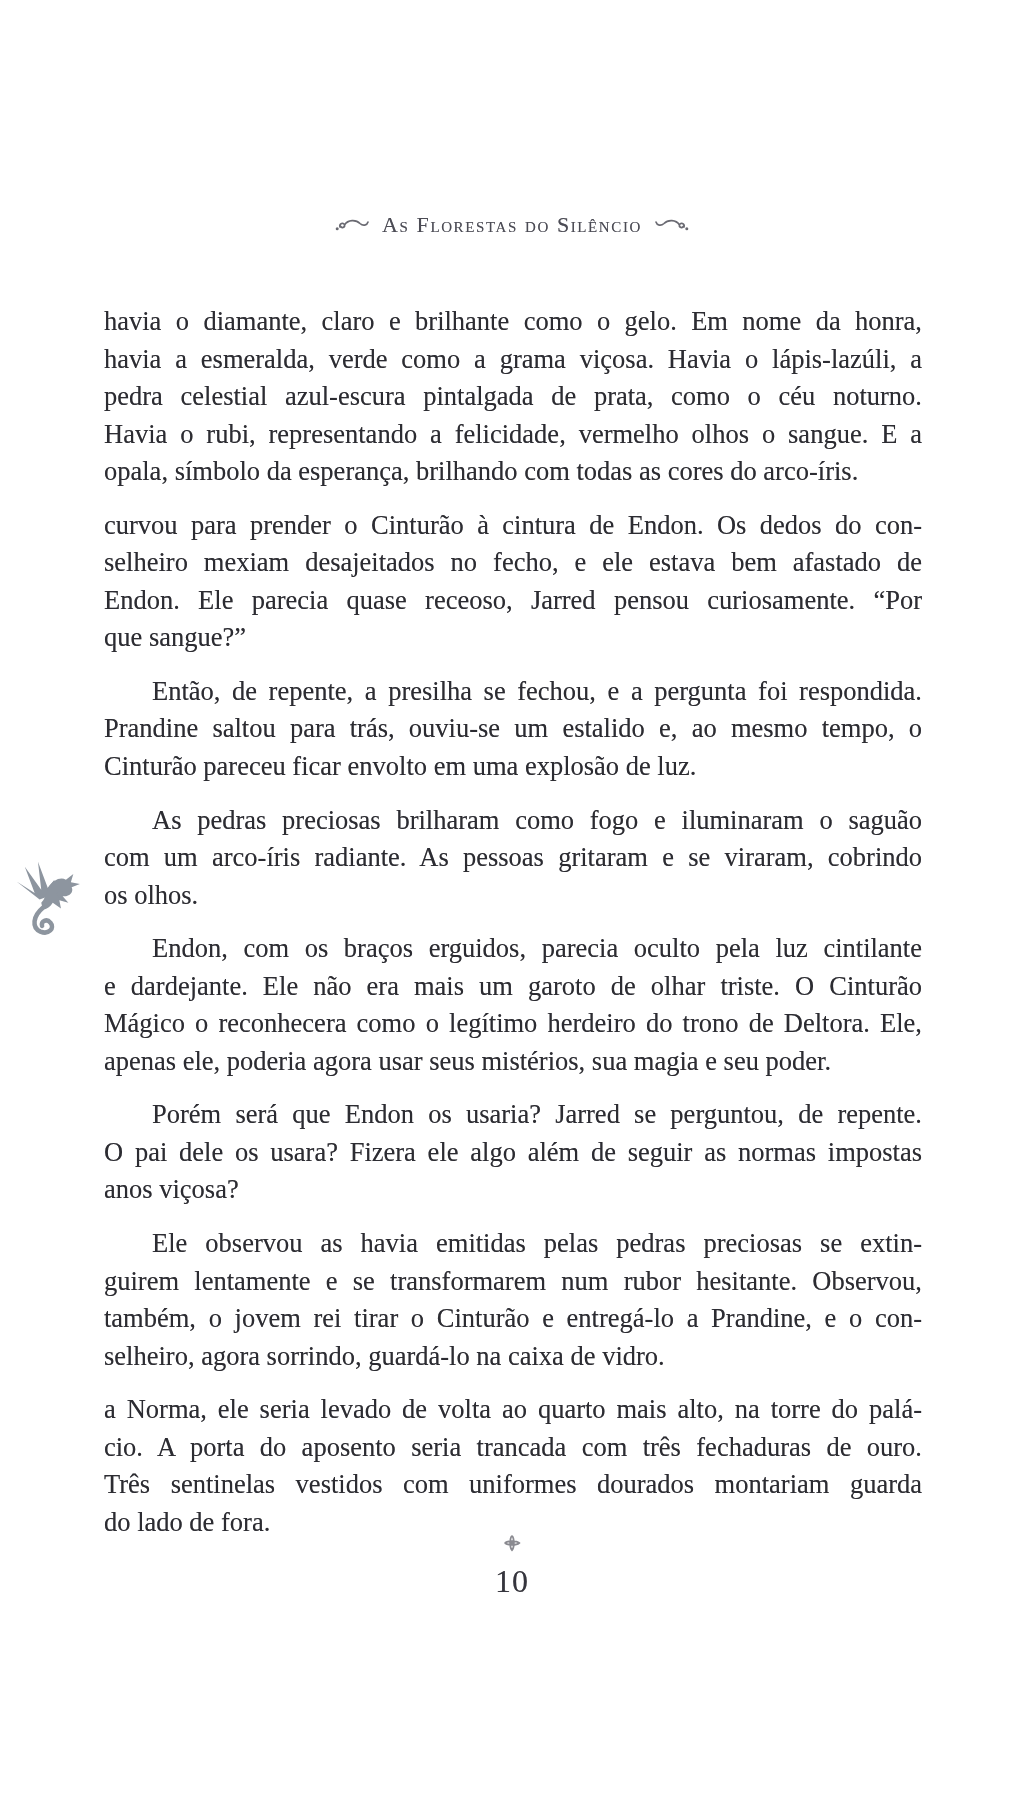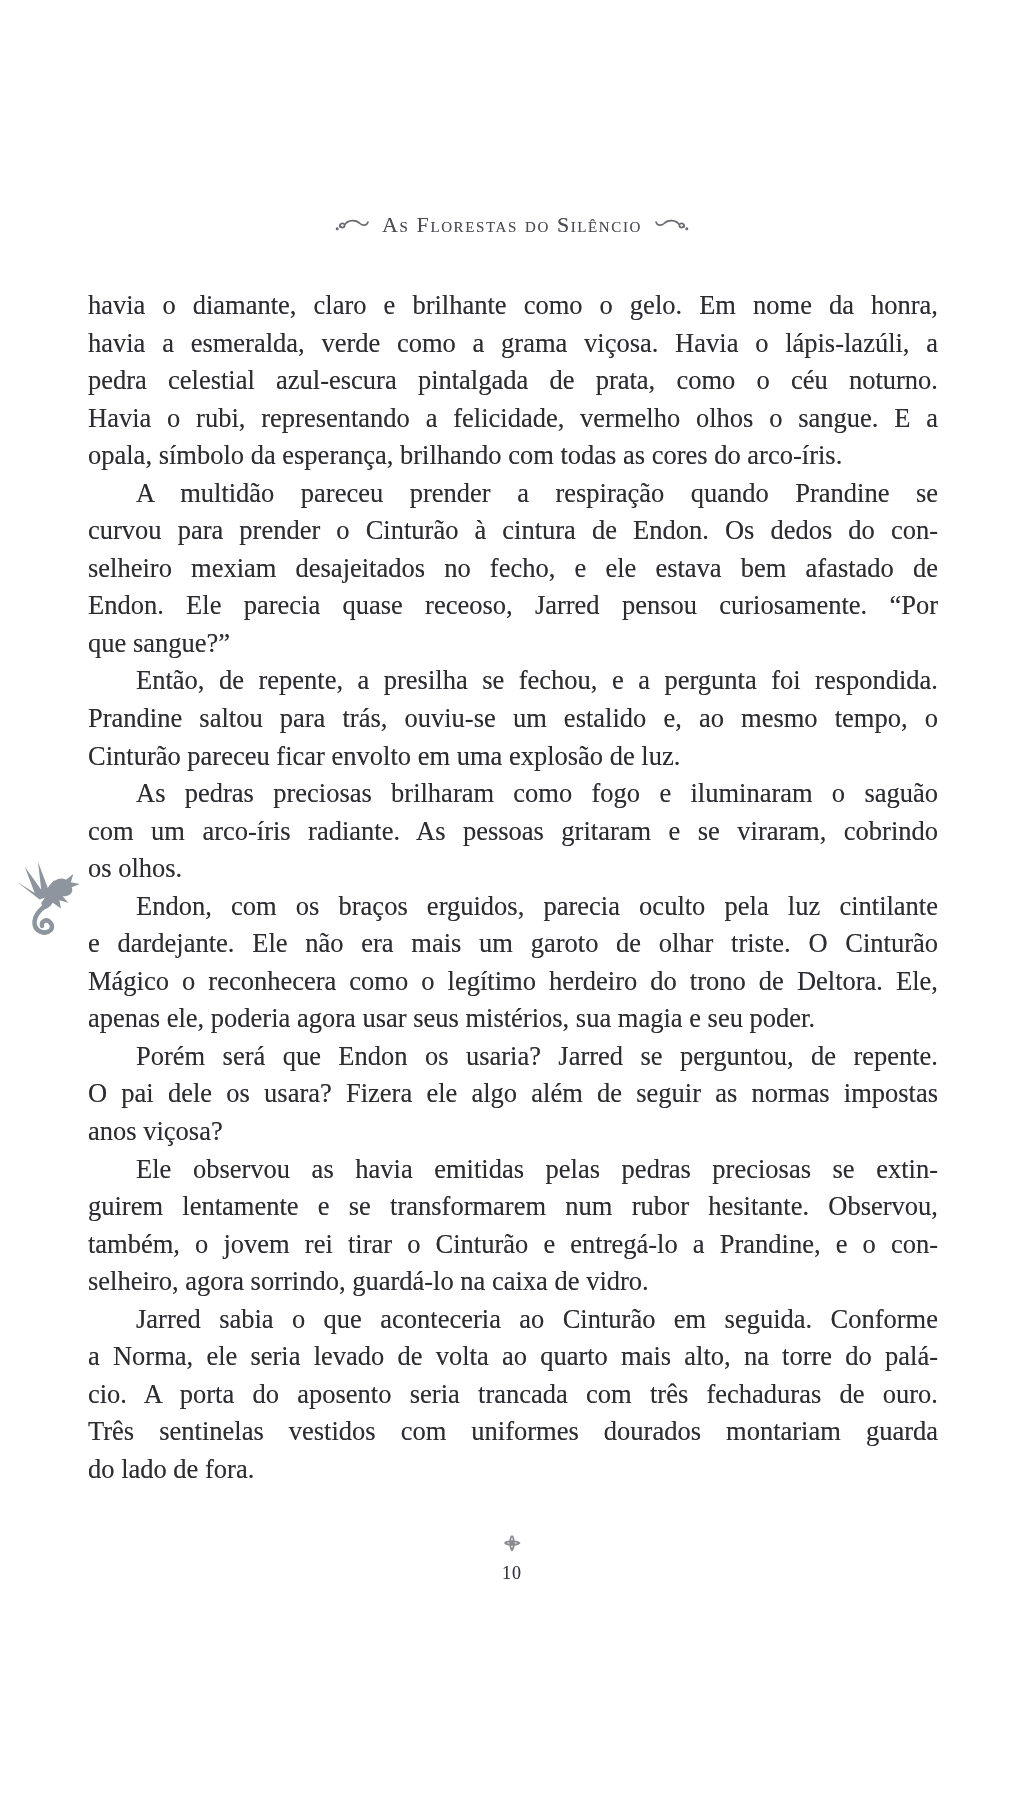--- a/index.html
+++ b/index.html
@@ -40,21 +40,21 @@
   .body-text {
     position: absolute;
     top: 287px;
     left: 88px;
     width: 850px;
     font-size: 26.5px;
     line-height: 37.55px;
     color: #2c2c32;
     text-shadow: 0 0 0.45px rgba(40,40,45,0.45);
   }
-  .para { margin: 0; font-family: Liberation Serif, serif; }
+  .para { margin: 16px; font-family: Liberation Serif, serif; }
   .line {
     text-align: justify;
     text-align-last: justify;
     height: 37.55px;
     overflow: hidden;
   }
   .line.last { text-align-last: left; }
   .line.indent { text-indent: 48px; }
 
   
@@ -74,21 +74,21 @@
     width: 100%;
     display: flex;
     justify-content: center;
   }
   .page-number {
     position: absolute;
     top: 1563px;
     left: 0;
     width: 100%;
     text-align: center;
-    font-size: 18px;
+    font-size: 32px;
     letter-spacing: 1px;
     color: #35353e;
     text-shadow: 0 0 0.5px rgba(60,50,40,0.5);
   }
 </style>
 </head>
 <body>
 
 <div class="page">
 
@@ -110,21 +110,20 @@
 
   <div class="body-text">
       <div class="para">
         <div class="line">havia o diamante, claro e brilhante como o gelo. Em nome da honra,</div>
         <div class="line">havia a esmeralda, verde como a grama viçosa. Havia o lápis-lazúli, a</div>
         <div class="line">pedra celestial azul-escura pintalgada de prata, como o céu noturno.</div>
         <div class="line">Havia o rubi, representando a felicidade, vermelho olhos o sangue. E a</div>
         <div class="line last">opala, símbolo da esperança, brilhando com todas as cores do arco-íris.</div>
       </div>
       <div class="para">
-        <div class="line indent">A multidão pareceu prender a respiração quando Prandine se</div>
         <div class="line">curvou para prender o Cinturão à cintura de Endon. Os dedos do con-</div>
         <div class="line">selheiro mexiam desajeitados no fecho, e ele estava bem afastado de</div>
         <div class="line">Endon. Ele parecia quase receoso, Jarred pensou curiosamente. “Por</div>
         <div class="line last">que sangue?”</div>
       </div>
       <div class="para">
         <div class="line indent">Então, de repente, a presilha se fechou, e a pergunta foi respondida.</div>
         <div class="line">Prandine saltou para trás, ouviu-se um estalido e, ao mesmo tempo, o</div>
         <div class="line last">Cinturão pareceu ficar envolto em uma explosão de luz.</div>
       </div>
@@ -144,21 +143,20 @@
         <div class="line">O pai dele os usara? Fizera ele algo além de seguir as normas impostas</div>
         <div class="line last">anos viçosa?</div>
       </div>
       <div class="para">
         <div class="line indent">Ele observou as havia emitidas pelas pedras preciosas se extin-</div>
         <div class="line">guirem lentamente e se transformarem num rubor hesitante. Observou,</div>
         <div class="line">também, o jovem rei tirar o Cinturão e entregá-lo a Prandine, e o con-</div>
         <div class="line last">selheiro, agora sorrindo, guardá-lo na caixa de vidro.</div>
       </div>
       <div class="para">
-        <div class="line indent">Jarred sabia o que aconteceria ao Cinturão em seguida. Conforme</div>
         <div class="line">a Norma, ele seria levado de volta ao quarto mais alto, na torre do palá-</div>
         <div class="line">cio. A porta do aposento seria trancada com três fechaduras de ouro.</div>
         <div class="line">Três sentinelas vestidos com uniformes dourados montariam guarda</div>
         <div class="line last">do lado de fora.</div>
       </div>
     </div>
 
   <div class="dragon">
     <svg viewBox="0 0 90 110" width="74" height="96">
       <g fill="#8d959f">

